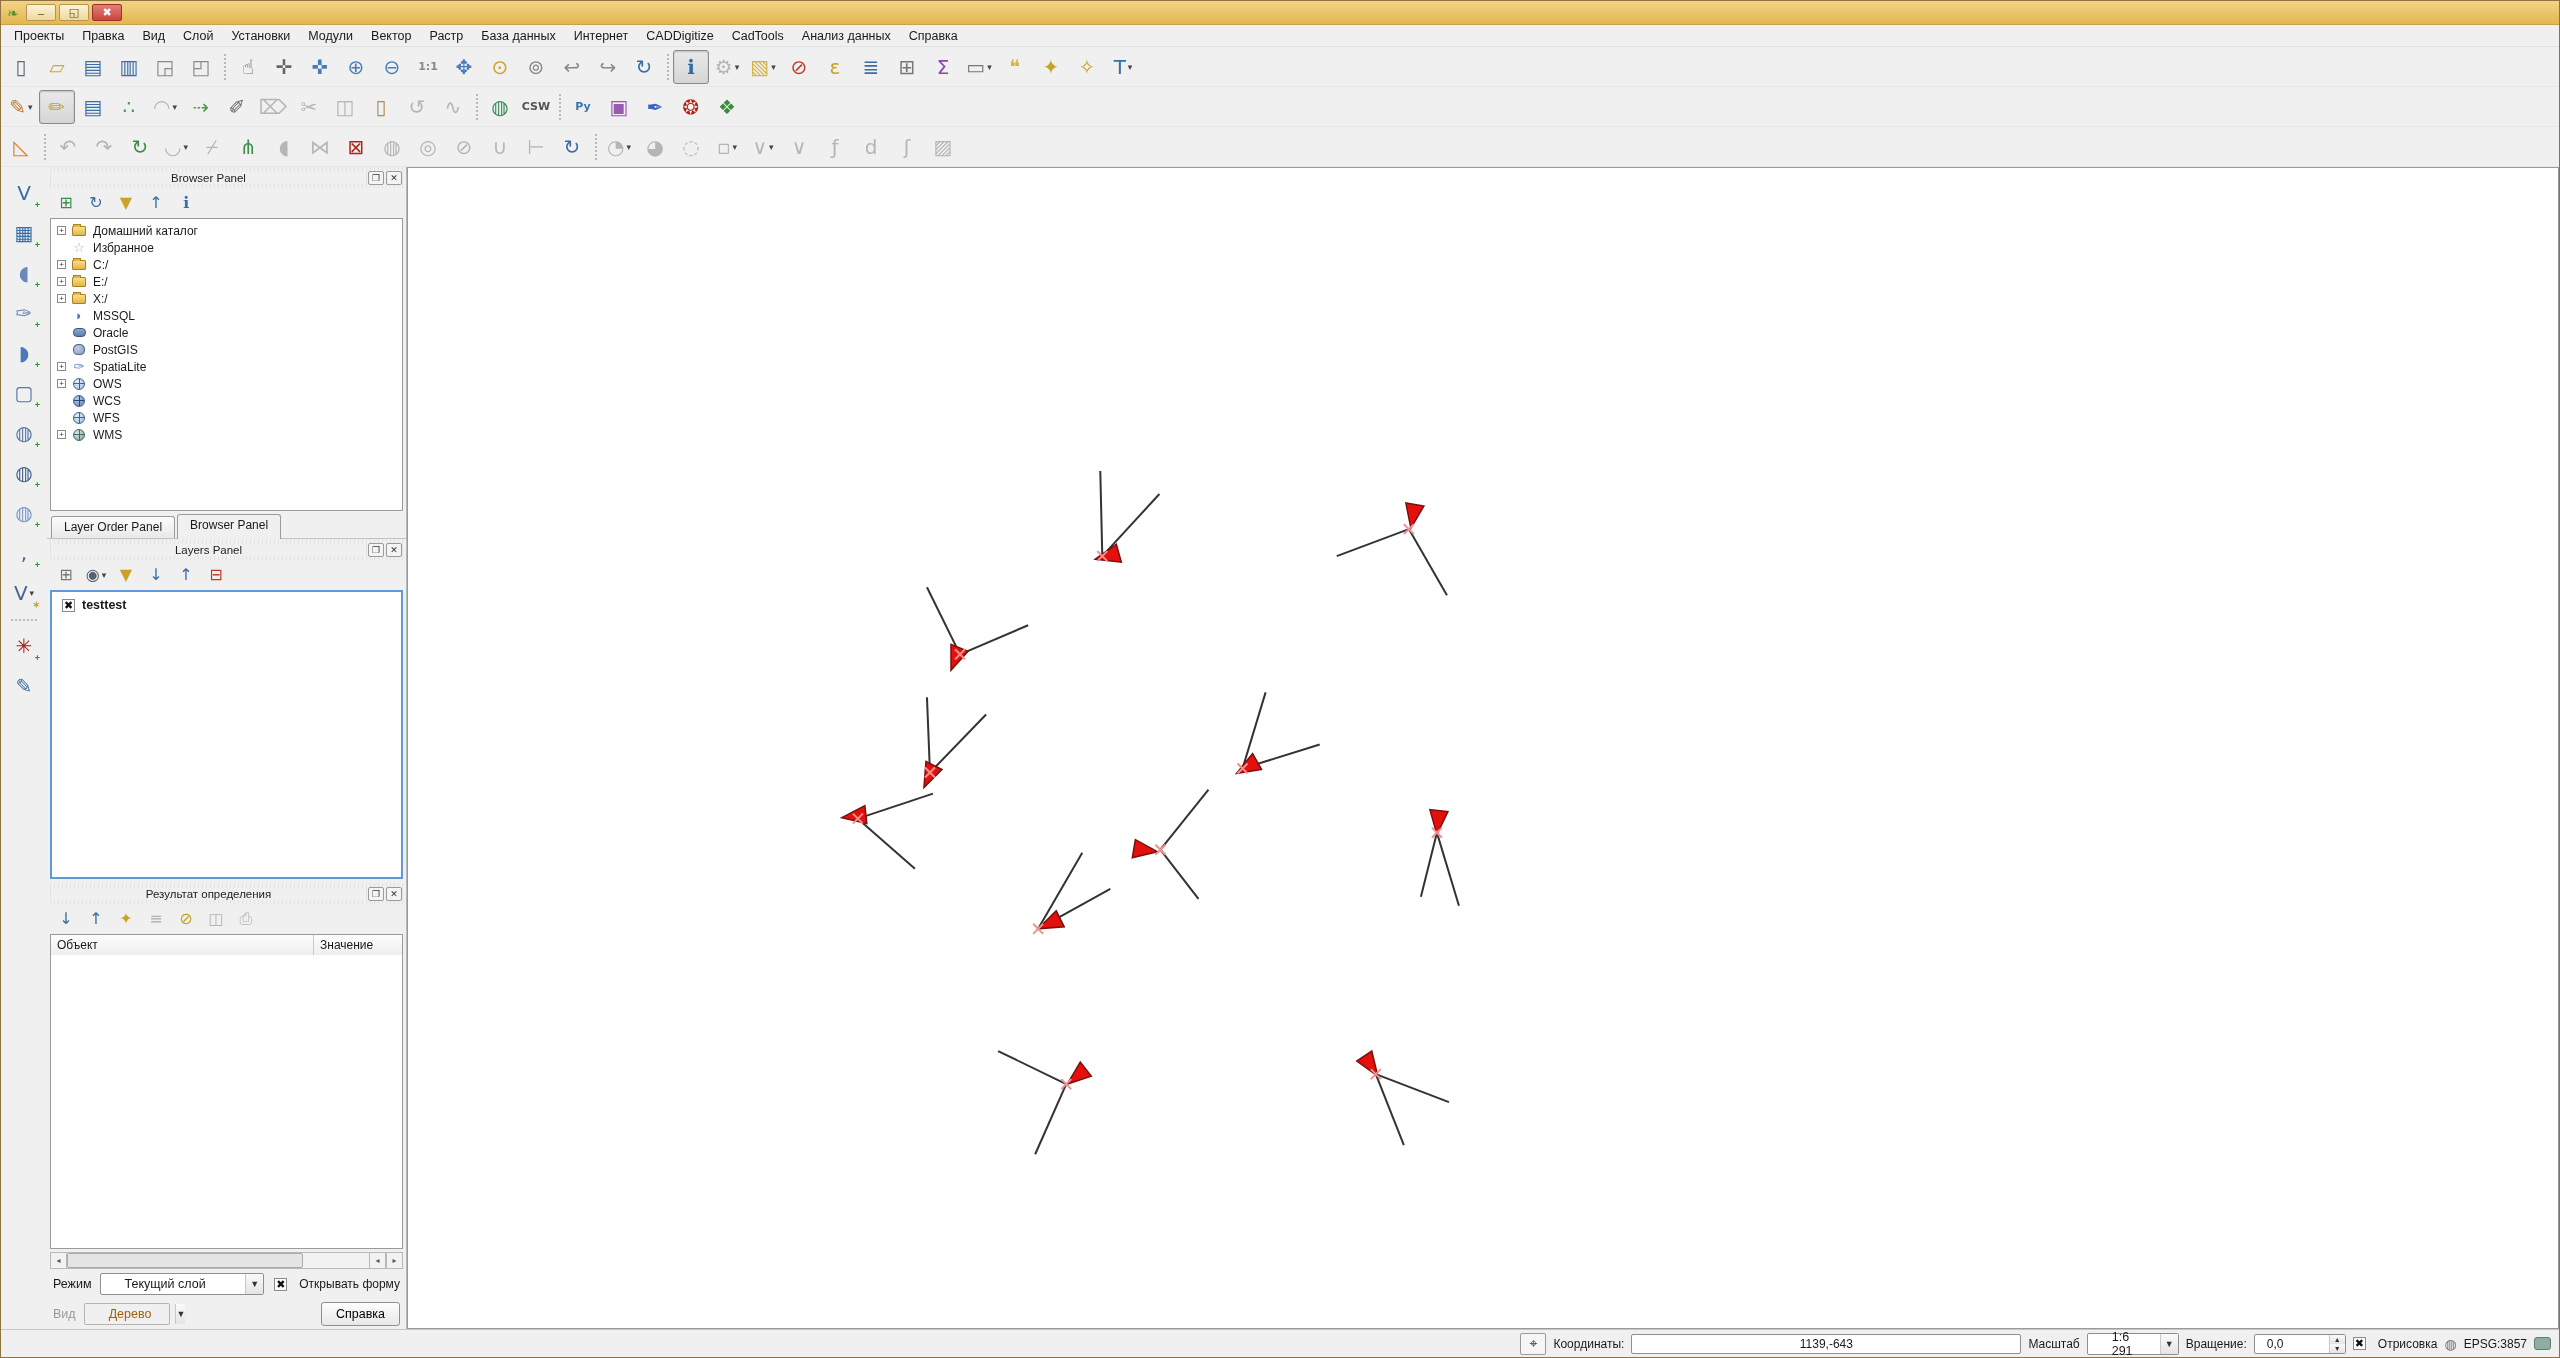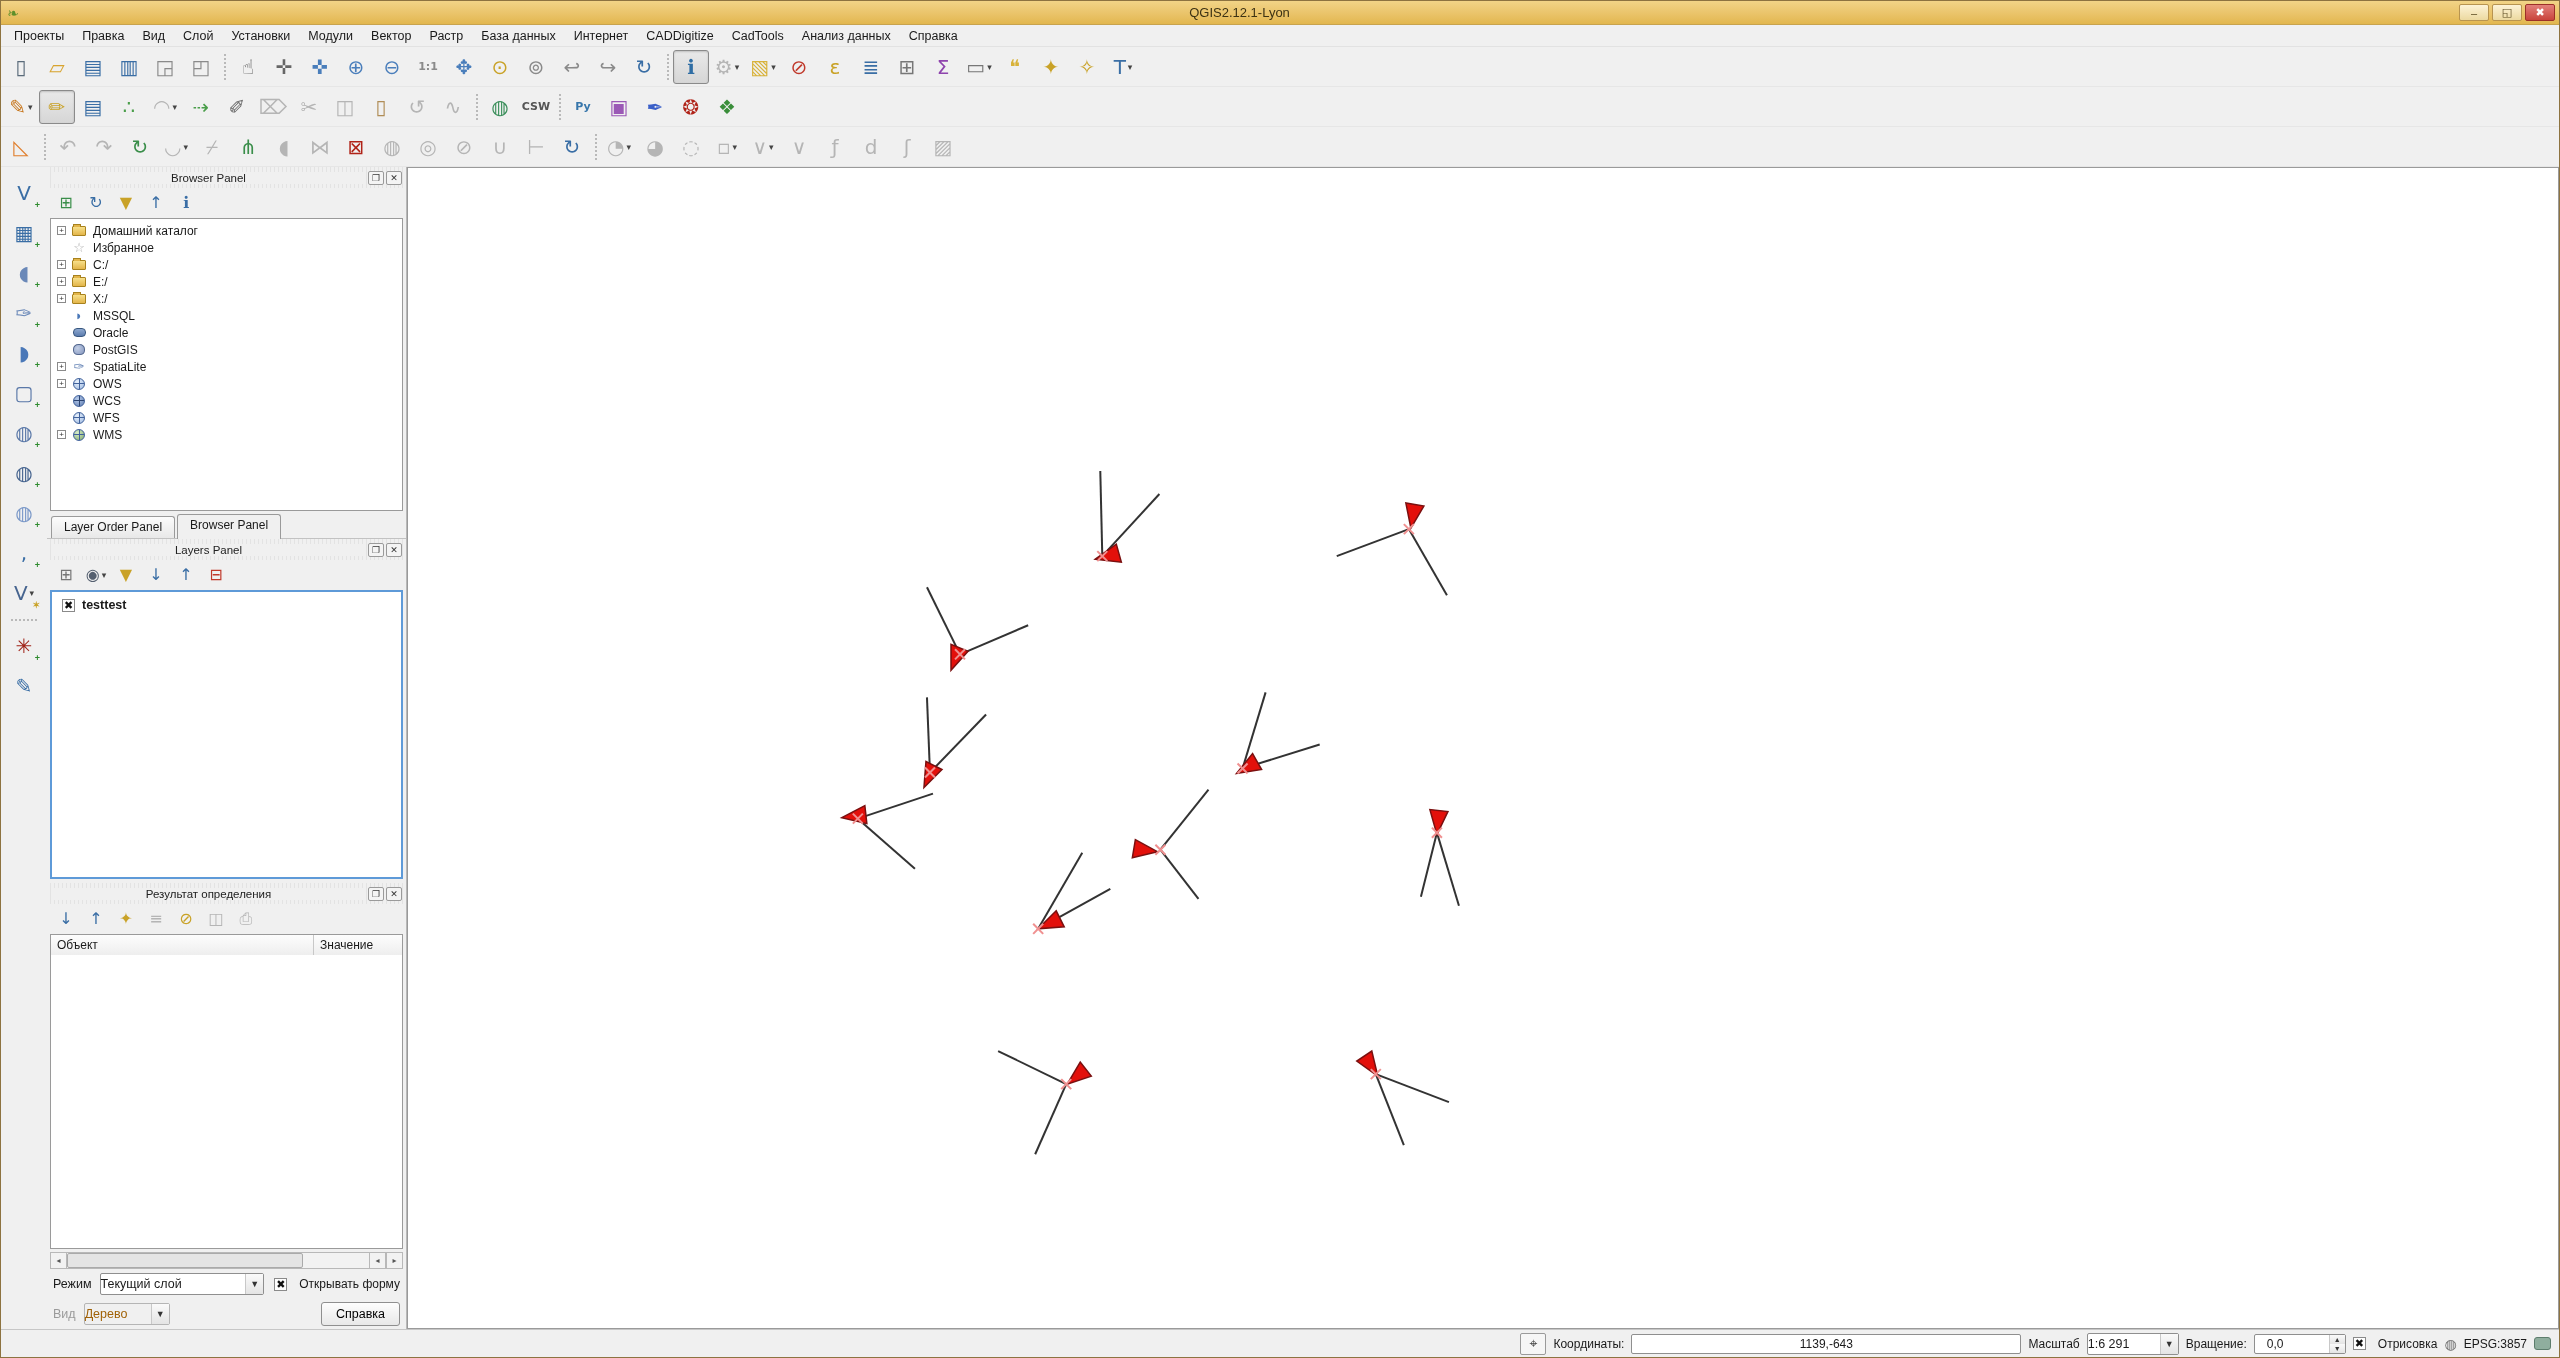--- a/index.html
+++ b/index.html
@@ -122,21 +122,21 @@
   .hs-track { flex:1; background:#f2f2f2; border:1px solid #b8b8b8; border-left:none;
     border-right:none; position:relative; }
   .hs-thumb { position:absolute; left:0; top:0; bottom:0; width:78%; background:#e4e4e4;
     border:1px solid #aaa; border-radius:2px; }
 
   .ctl-row { height:30px; display:flex; align-items:center; padding:0 6px; }
   .ctl-label { margin-right:8px; font-size:12.5px; }
   .ctl-label.disabled { color:#9a9a9a; }
   .combo { height:22px; border:1px solid #8f8f8f; border-radius:2px; background:#fff;
     display:flex; align-items:center; }
-  .combo .cval { padding:0 0; flex:1; font-size:12.5px; }
+  .combo .cval { padding:0 24px; flex:1; font-size:12.5px; }
   .combo .carr { width:18px; align-self:stretch; display:flex; align-items:center;
     justify-content:center; font-size:9px; color:#333; border-left:1px solid #c8c8c8;
     background:linear-gradient(#fafafa,#e4e4e4); }
   .combo.disabled { background:#f0f0f0; color:#9a9a9a; border-color:#b5b5b5; }
   .combo.disabled .cval { color:#a16207; }
   .btn { height:24px; padding:0 14px; border:1px solid #8f8f8f; border-radius:3px;
     background:linear-gradient(#fdfdfd,#e8e8e8); font-size:12.5px; }
   .chk-inline { display:flex; align-items:center; gap:5px; }
 
   
@@ -166,21 +166,20 @@
   .balloon::after { content:""; position:absolute; left:3px; bottom:-4px; border:4px solid transparent;
     border-top-color:#8fae9e; border-left-width:2px; border-right-width:2px; }
 </style>
 </head>
 <body>
 
 <div class="window">
 
   <div class="titlebar">
     <span class="app-logo">❧</span>
-    <span class="title-text">QGIS2.12.1-Lyon</span>
     <span class="winbtn">–</span>
     <span class="winbtn">◱</span>
     <span class="winbtn close">✖</span>
   </div>
 
   <div class="menubar">
       <span class="menu-item">Проекты</span>
       <span class="menu-item">Правка</span>
       <span class="menu-item">Вид</span>
       <span class="menu-item">Слой</span>

